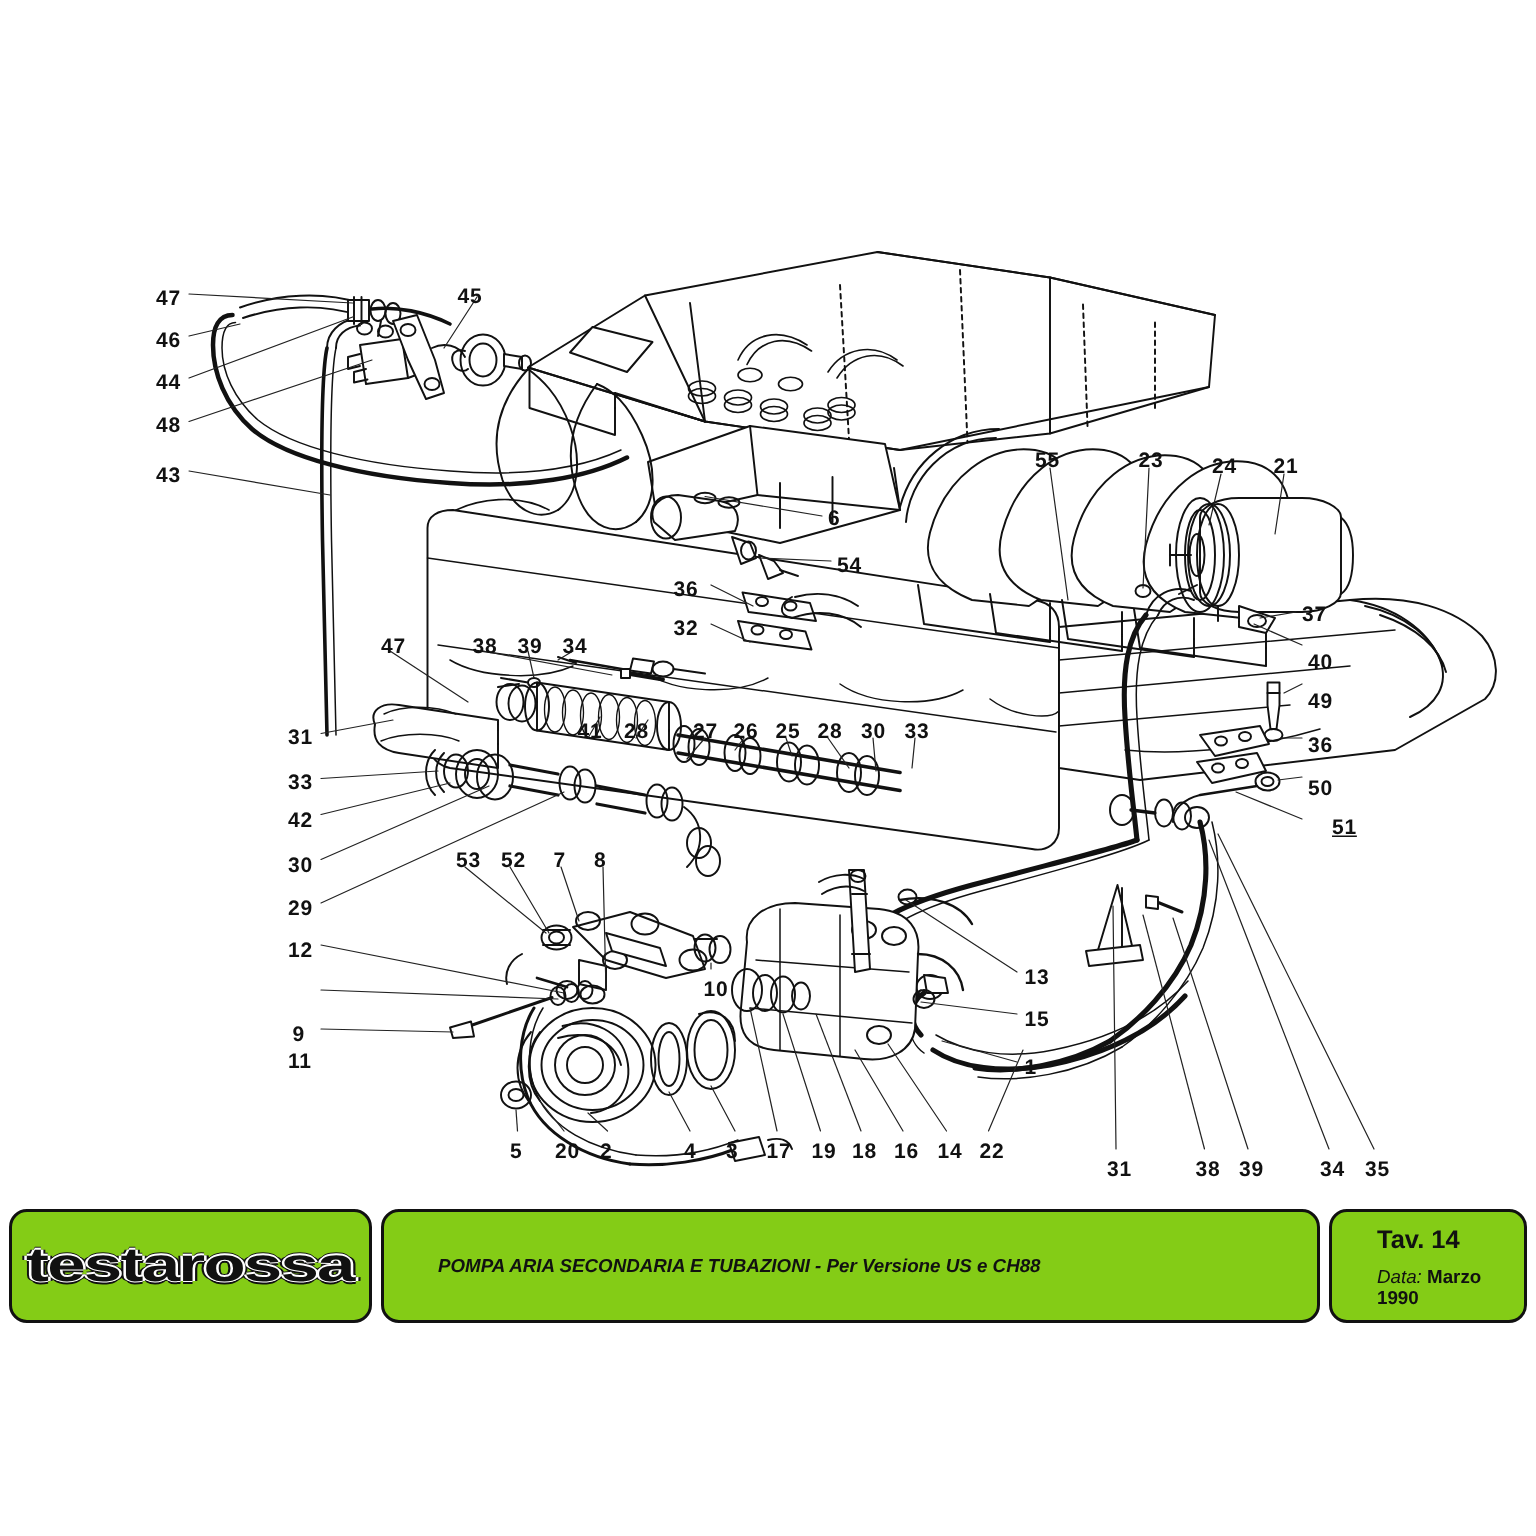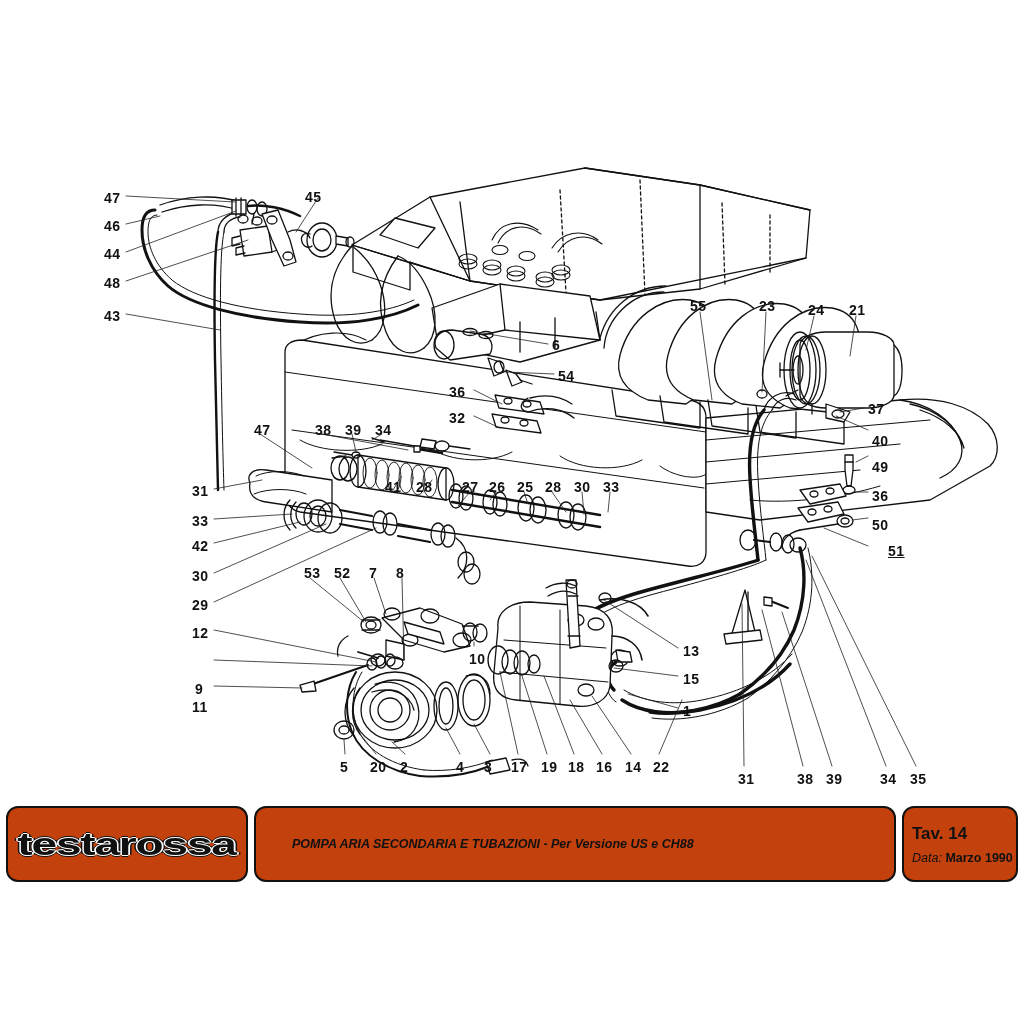--- a/index.html
+++ b/index.html
@@ -19,27 +19,27 @@
   }
 
   
   #drawing{position:absolute;left:0;top:0;width:1024px;height:1024px;}
 
   
   #titleblock{position:absolute;left:6px;top:806px;width:1012px;height:76px;display:flex;gap:6px;}
   .tb-cell{
     border:2px solid #111;
     border-radius:12px;
-    background:#c2410c;
+    background:#84cc16;
     box-sizing:border-box;
     position:relative;
   }
   #tb-logo{width:242px;display:flex;align-items:center;justify-content:center;}
   #tb-main{flex:1;display:flex;flex-direction:column;justify-content:center;padding-left:36px;}
-  #tb-tav{width:116px;display:flex;flex-direction:column;justify-content:center;padding-left:8px;gap:7px;}
+  #tb-tav{width:132px;display:flex;flex-direction:column;justify-content:center;padding-left:30px;gap:7px;}
 
   .logo-text{
     font-family:"Liberation Sans",sans-serif;
     font-weight:bold;
     font-size:39px;
     letter-spacing:-1px;
     color:#111;
     -webkit-text-stroke:0px;
     text-shadow:
       1.4px 0 0 #fff, -1.4px 0 0 #fff, 0 1.4px 0 #fff, 0 -1.4px 0 #fff,

